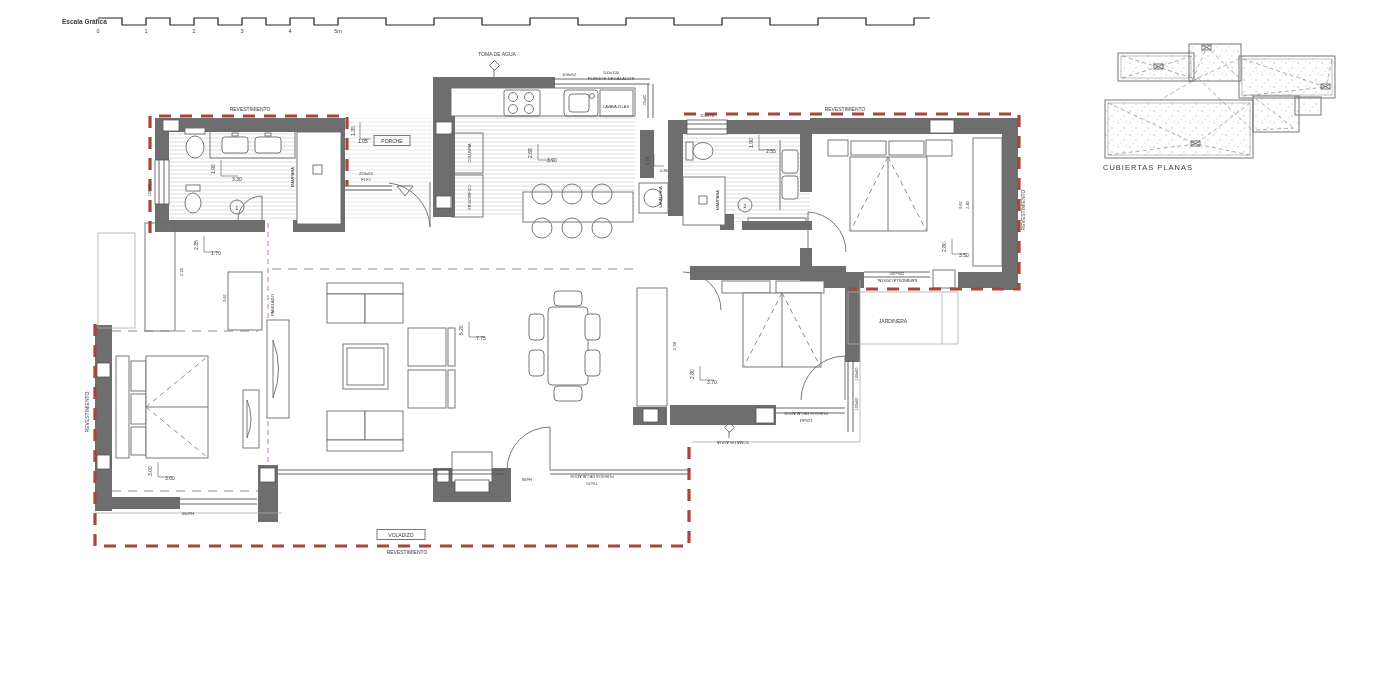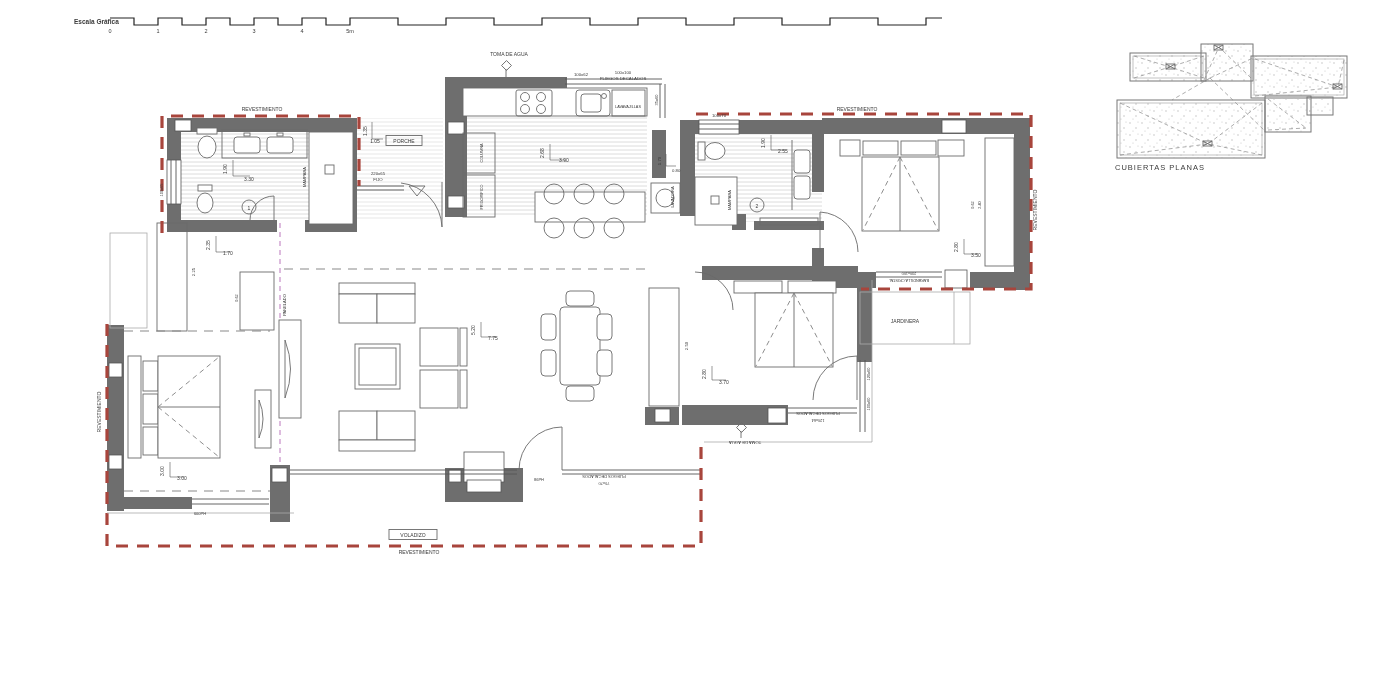--- a/index.html
+++ b/index.html
@@ -1,16 +1,16 @@
 <!DOCTYPE html>
 <html><head>
 <meta charset="utf-8">
 <style>
   html,body{margin:0;padding:0;background:#fff;}
-  #canvas{width:1293px;height:700px;position:relative;background:#ffffff;margin-left:12px;}
+  #canvas{width:1293px;height:700px;position:relative;background:#ffffff;}
   text{font-family:"Liberation Sans",sans-serif;fill:#3a3a3a;}
   .w{fill:#6e6e6e;stroke:none}
   .col{fill:#ffffff;stroke:#555;stroke-width:.8}
   .fu{fill:#ffffff;stroke:#6a6a6a;stroke-width:.9}
   .fn{fill:none;stroke:#6a6a6a;stroke-width:.9}
   .thin{stroke:#aaaaaa;stroke-width:.8;fill:none}
   .win{stroke:#555;stroke-width:.9;fill:none}
   .red{stroke:#a8453c;stroke-width:3.2;fill:none;stroke-dasharray:12 9}
   .mag{stroke:#cf9fd0;stroke-width:1.4;fill:none;stroke-dasharray:5 4}
   .gd{stroke:#8a8a8a;stroke-width:1.1;fill:none;stroke-dasharray:9 7}

